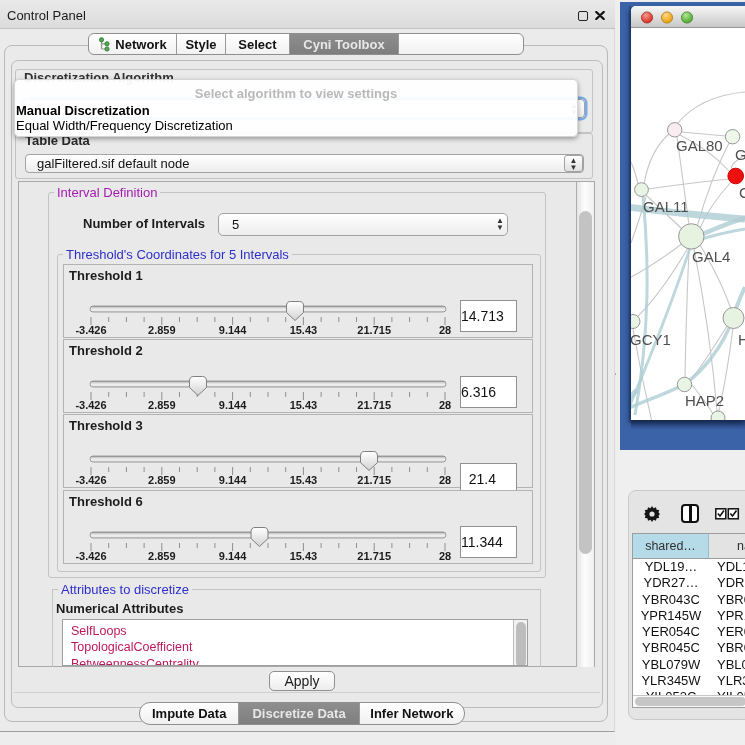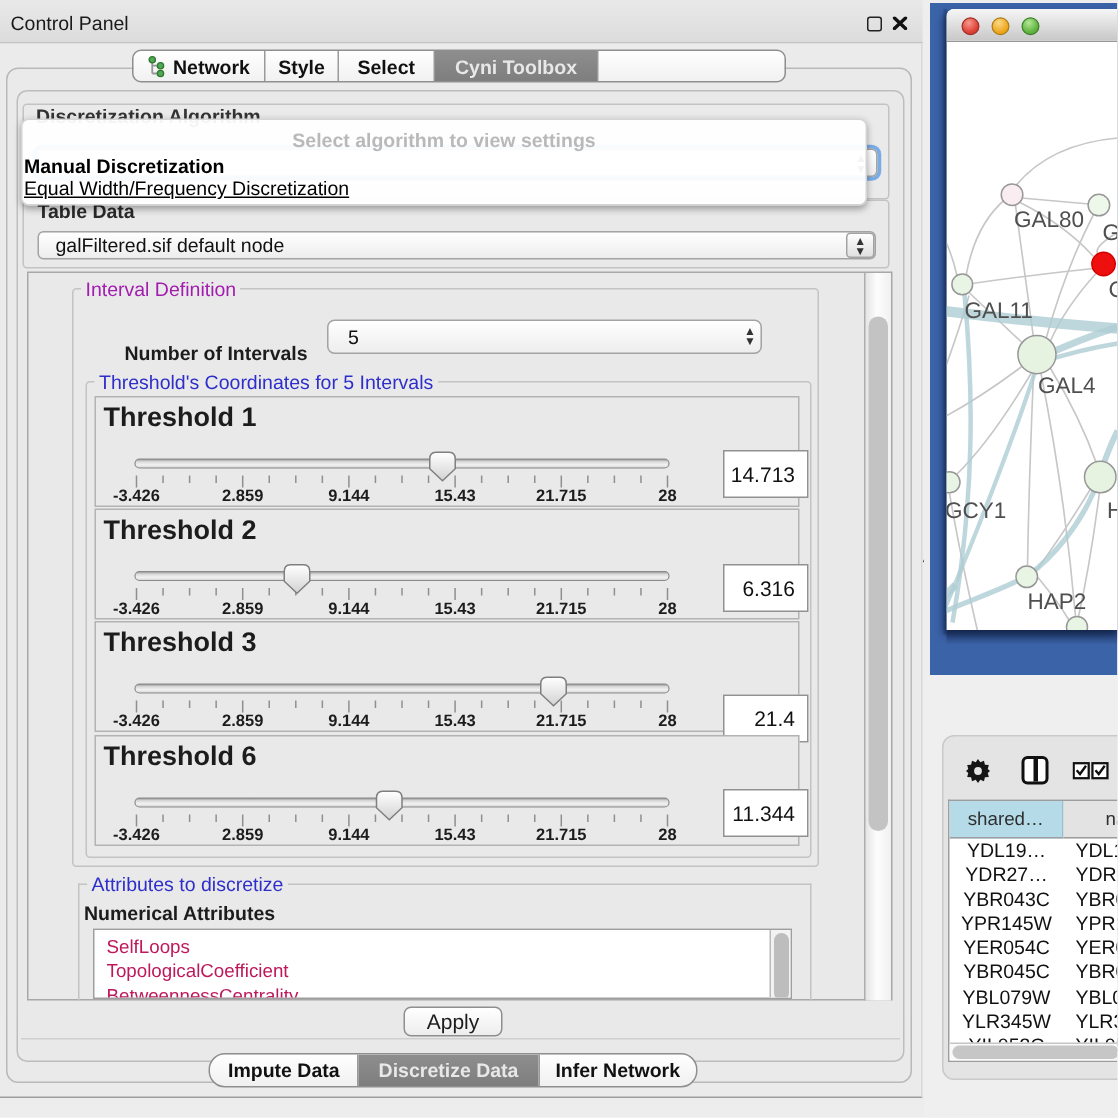--- a/index.html
+++ b/index.html
@@ -14,22 +14,22 @@
 #ttabs{left:88px;top:33px;width:436px;height:22px;border:1px solid #8f8f8f;border-radius:6px;background:linear-gradient(#ffffff,#f1f1f1);box-sizing:border-box;overflow:hidden;display:flex;}
 .tseg{height:100%;display:flex;align-items:center;justify-content:center;font-size:13px;font-weight:bold;color:#111;border-right:1px solid #9a9a9a;box-sizing:border-box;}
 .tsel{background:linear-gradient(#8e8e8e,#7e7e7e);color:#e8e8e8;}
 
 .grp{border:1px solid #c3c3c3;border-radius:3px;box-sizing:border-box;}
 
 .combo{position:absolute;background:linear-gradient(#ffffff,#ededed);border:1px solid #a3a3a3;border-radius:4px;box-sizing:border-box;font-size:13px;color:#111;}
 .updn{position:absolute;width:10px;font-size:8px;line-height:7px;color:#333;text-align:center;}
 
 .tpanel{position:absolute;left:63px;width:470px;height:74px;border:1px solid #b3b3b3;background:#e9e9e9;box-sizing:border-box;}
-.tlabel{position:absolute;left:5px;top:3px;font-weight:bold;font-size:18px;color:#1c1c1c;}
-.vbox{position:absolute;left:482px;width:57px;height:32px;background:#fff;border:1px solid #919191;box-sizing:border-box;font-size:14px;color:#111;text-align:right;line-height:30px;padding-right:8px;}
+.tlabel{position:absolute;left:5px;top:3px;font-weight:bold;font-size:13px;color:#1c1c1c;}
+.vbox{position:absolute;left:460px;width:57px;height:32px;background:#fff;border:1px solid #919191;box-sizing:border-box;font-size:14px;color:#111;text-align:right;line-height:30px;padding-right:20px;}
 
 #vsb{left:576px;top:182px;width:18px;height:485px;background:linear-gradient(90deg,#e4e4e4,#fdfdfd 45%,#f0f0f0);border-left:1px solid #adadad;box-sizing:border-box;}
 #vsbthumb{left:579px;top:211px;width:13px;height:343px;background:#c3c3c3;border-radius:6.5px;}
 
 #btabs{left:139px;top:702px;width:326px;height:23px;border:1px solid #8f8f8f;border-radius:11px;background:linear-gradient(#ffffff,#f0f0f0);box-sizing:border-box;overflow:hidden;display:flex;}
 
 #popup{left:14px;top:79px;width:564px;height:58px;background:rgba(255,255,255,0.95);border:1px solid #d5d5d5;border-radius:5px;box-shadow:0 2px 5px rgba(0,0,0,0.35);box-sizing:border-box;z-index:50;}
 </style>
 </head>
 <body>
@@ -70,21 +70,21 @@
   <div class="abs combo" style="left:25px;top:154px;width:559px;height:19px;line-height:18px;padding-left:11px;">galFiltered.sif default node</div>
   <div class="abs" style="left:564px;top:155px;width:19px;height:17px;border:1px solid #a2a2a2;border-radius:3px;background:linear-gradient(#fefefe,#e0e0e0);box-sizing:border-box;"></div>
   <div class="abs updn" style="left:568.5px;top:157px;">▲<br>▼</div>
 
   <div class="abs" style="left:18px;top:181px;width:577px;height:486px;border:1px solid #a8a8a8;background:#e9e9e9;box-sizing:border-box;"></div>
   <div class="abs" id="vsb"></div>
   <div class="abs" id="vsbthumb"></div>
 
   <div class="abs grp" style="left:48px;top:192px;width:498px;height:386px;"></div>
   <div class="abs" style="left:54px;top:185px;background:#e9e9e9;padding:0 3px;font-size:13px;color:#a21caf;">Interval Definition</div>
-  <div class="abs" style="left:83px;top:216px;font-size:13px;font-weight:bold;color:#1c1c1c;margin-top:12px;">Number of Intervals</div>
+  <div class="abs" style="left:83px;top:216px;font-size:13px;font-weight:bold;color:#1c1c1c;">Number of Intervals</div>
   <div class="abs combo" style="left:218px;top:213px;width:290px;height:23px;line-height:22px;padding-left:13px;border-radius:5px;">5</div>
   <div class="abs updn" style="left:495px;top:217px;">▲<br>▼</div>
 
   <div class="abs grp" style="left:57px;top:254px;width:484px;height:318px;"></div>
   <div class="abs" style="left:63px;top:247px;background:#e9e9e9;padding:0 3px;font-size:13px;color:#2e2ecb;">Threshold's Coordinates for 5 Intervals</div>
 
     <div class="tpanel" style="top:263.5px;">
     <div class="tlabel">Threshold 1</div>
     <svg width="468" height="72" style="position:absolute;left:0;top:0;">
       <defs>
@@ -288,21 +288,21 @@
 
   <div class="abs" id="btabs">
     <div class="tseg" style="width:100px;">Impute Data</div>
     <div class="tseg tsel" style="width:121px;">Discretize Data</div>
     <div class="tseg" style="width:105px;border-right:none;">Infer Network</div>
   </div>
 
   <div class="abs" id="popup">
     <div style="position:absolute;left:0;top:6px;width:100%;text-align:center;font-size:13px;font-weight:bold;color:#b9b9b9;">Select algorithm to view settings</div>
     <div style="position:absolute;left:1px;top:23px;font-size:13px;font-weight:bold;color:#000;">Manual Discretization</div>
-    <div style="position:absolute;left:1px;top:38px;font-size:13px;color:#000;text-decoration:underline;">Equal Width/Frequency Discretization</div>
+    <div style="position:absolute;left:1px;top:38px;font-size:13px;color:#000;">Equal Width/Frequency Discretization</div>
   </div>
 
   <svg class="abs" style="left:614.5px;top:369px;" width="6" height="7" viewBox="0 0 6 7">
       <path d="M0.8 5.8 L3 1.5 L5.2 5.8" stroke="#4a4a4a" stroke-width="1.4" fill="none"></path>
     </svg>
 
   <div class="abs" style="left:616px;top:0;width:129px;height:745px;background:#eeeeee;"></div>
   <div class="abs" style="left:620px;top:2px;width:125px;height:448px;background:#3b63a8;"></div>
 
   <div class="abs" style="left:631px;top:6px;width:114px;height:414px;background:#fff;border-radius:5px 0 0 0;box-shadow:-2px 3px 5px rgba(8,20,55,0.55);"></div>

